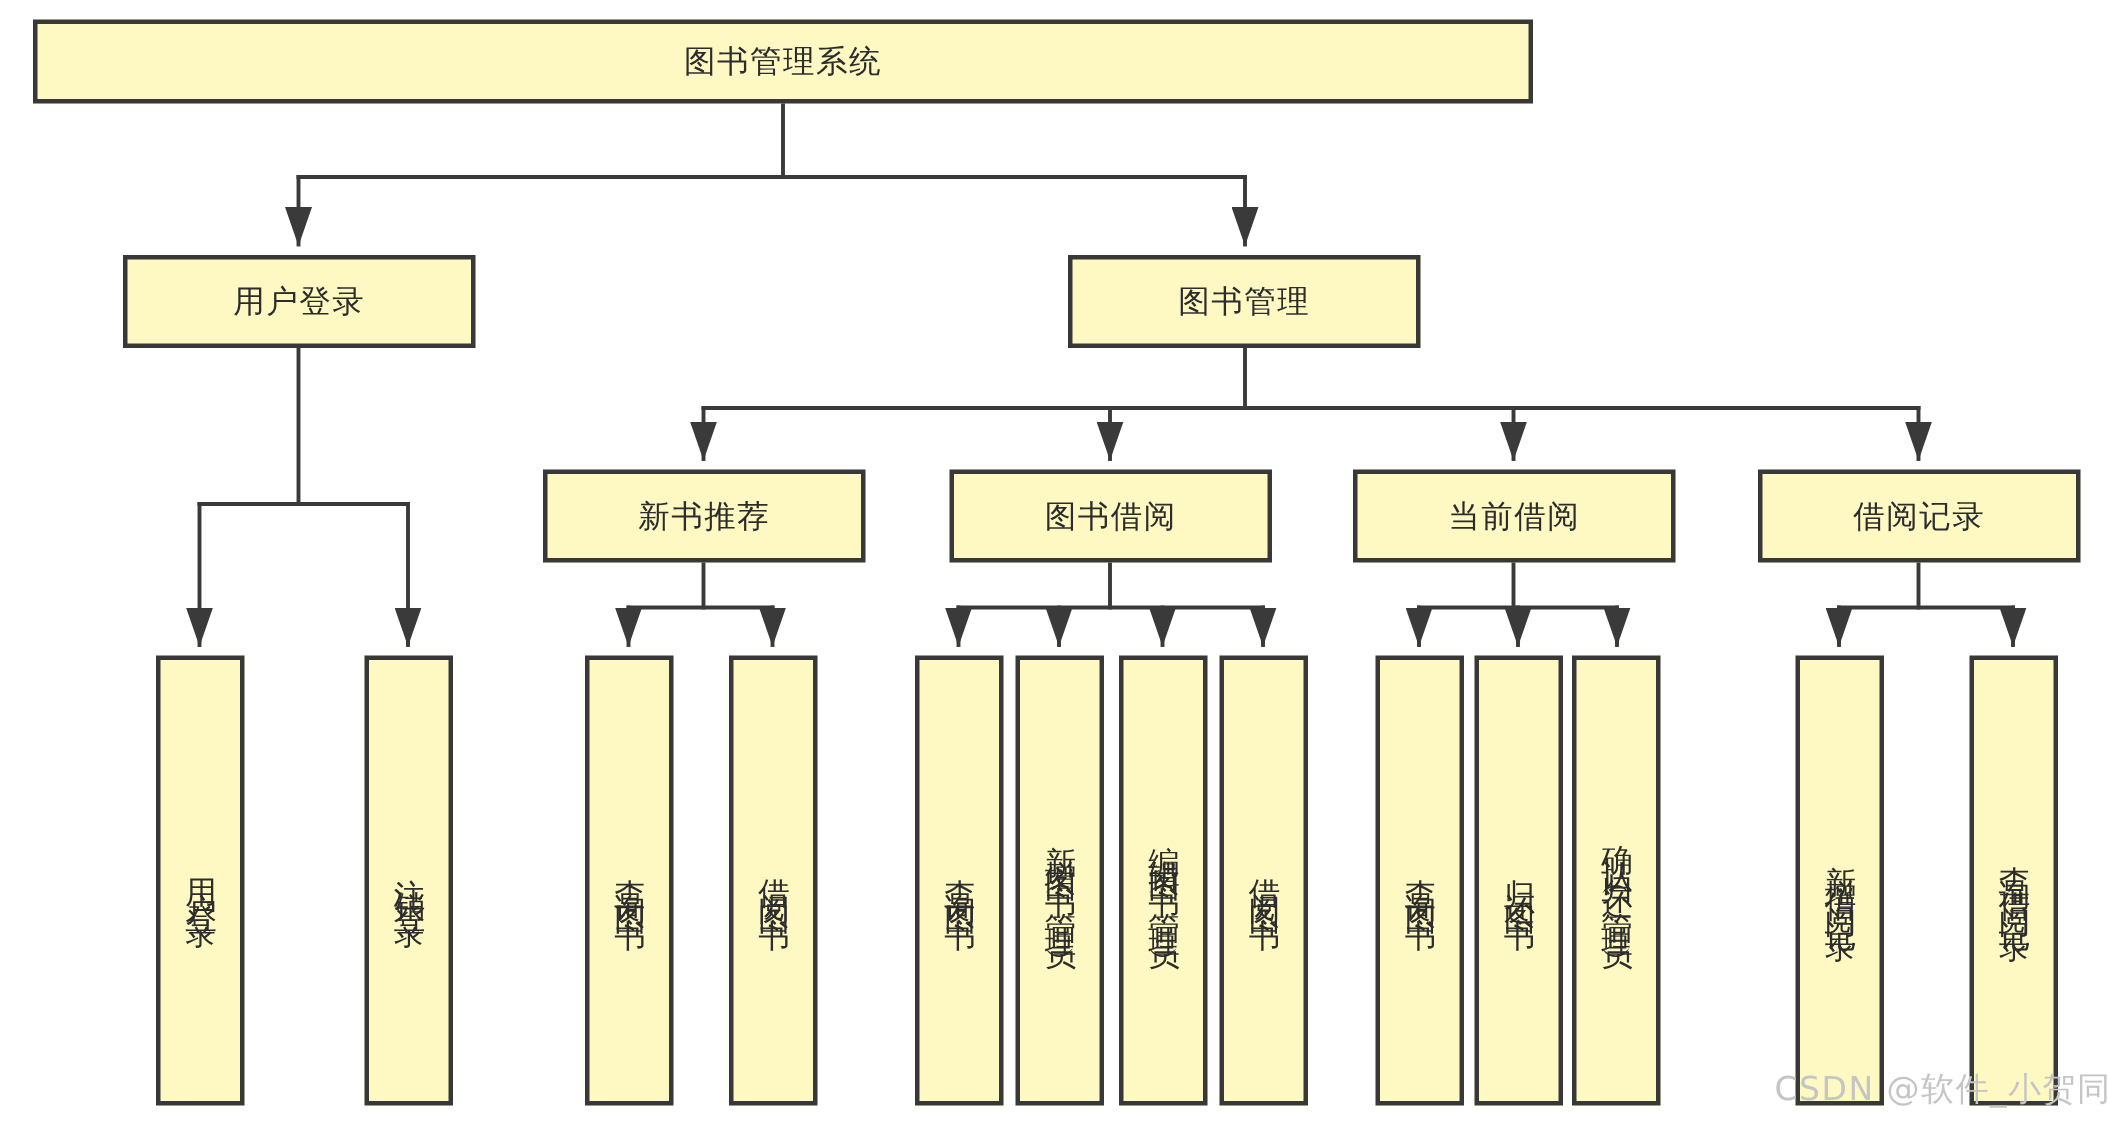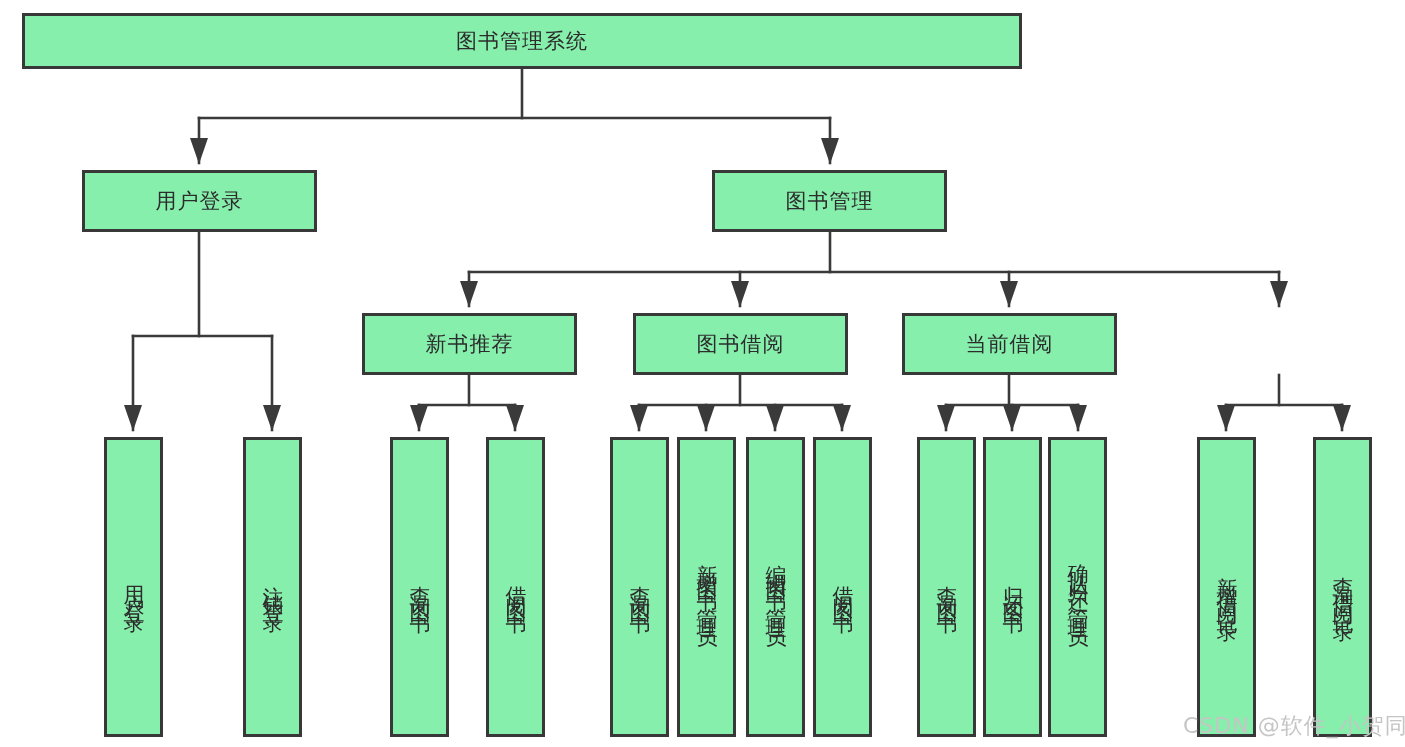--- a/index.html
+++ b/index.html
@@ -13,21 +13,21 @@
   }
   .wires {
     position: absolute;
     left: 0; top: 0;
     width: 1405px; height: 747px;
   }
   .box {
     position: absolute;
     box-sizing: border-box;
     border: 3px solid #383838;
-    background: #86efac;
+    background: #fef9c3;
     color: #2c2c2c;
     display: flex;
     align-items: center;
     justify-content: center;
   }
   .hlabel {
     font-size: 21px;
     letter-spacing: 1px;
     white-space: nowrap;
   }
@@ -120,20 +120,23 @@
 
   <div class="box" style="left:633px; top:313px; width:215px; height:62px;">
     <span class="hlabel">图书借阅</span>
   </div>
   <div class="box" style="left:362px; top:313px; width:215px; height:62px;">
     <span class="hlabel">新书推荐</span>
   </div>
   <div class="box" style="left:902px; top:313px; width:215px; height:62px;">
     <span class="hlabel">当前借阅</span>
   </div>
+  <div class="box" style="left:1172px; top:313px; width:215px; height:62px;">
+    <span class="hlabel">借阅记录</span>
+  </div>
 
   <div class="box" style="left:104px; top:437px; width:59px; height:300px;">
     <span class="vlabel">用户登录</span>
   </div>
   <div class="box" style="left:243px; top:437px; width:59px; height:300px;">
     <span class="vlabel">注销登录</span>
   </div>
   <div class="box" style="left:390px; top:437px; width:59px; height:300px;">
     <span class="vlabel">查询图书</span>
   </div>

